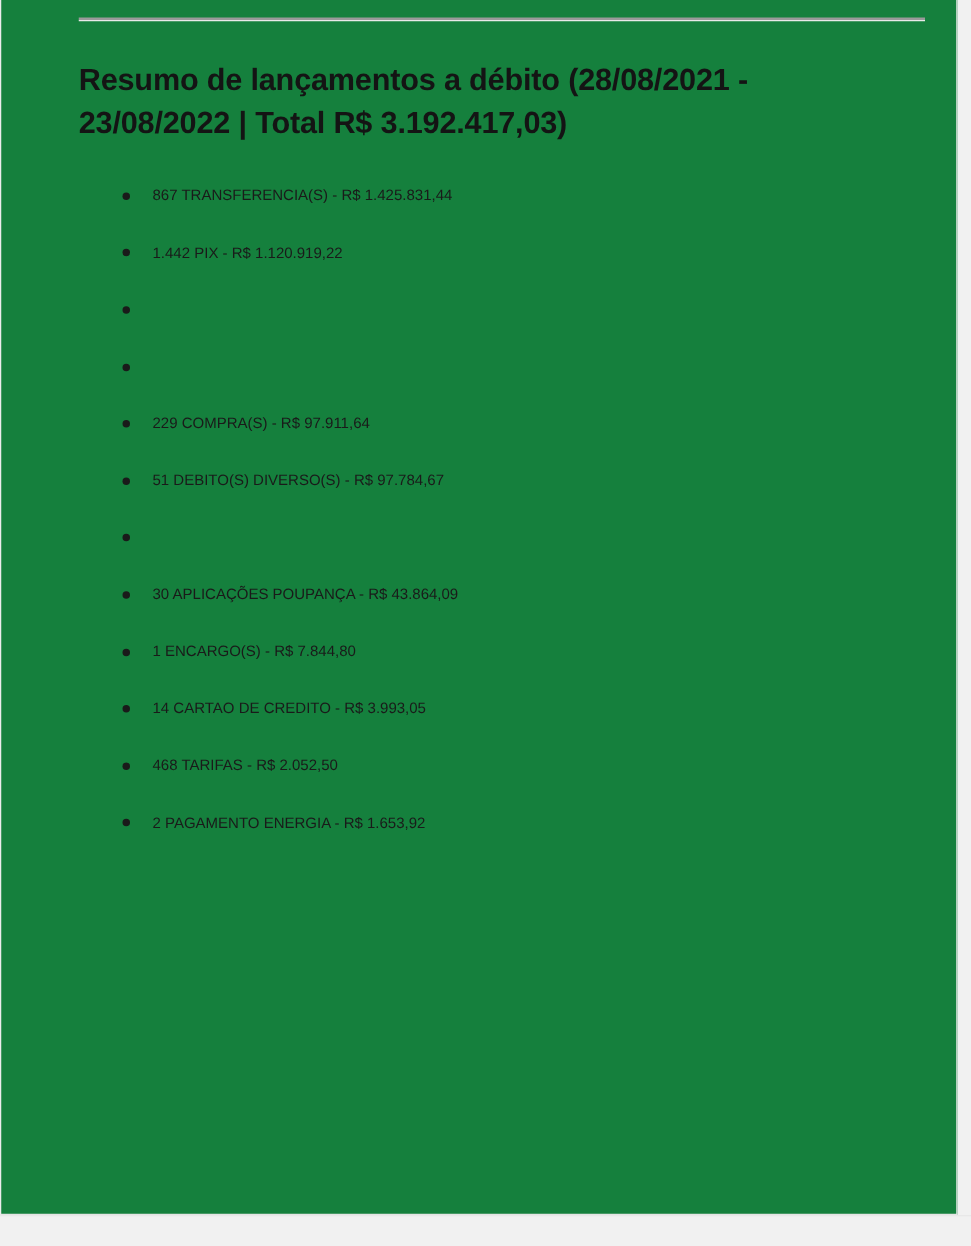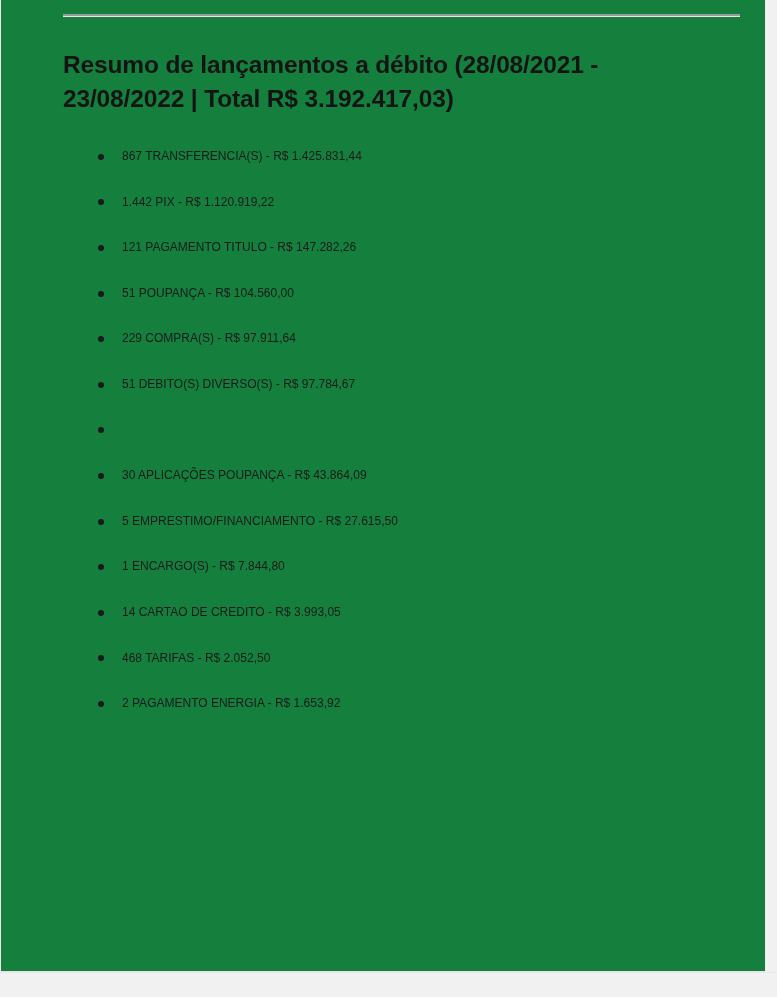--- a/index.html
+++ b/index.html
@@ -114,44 +114,38 @@
       <li class="summary-item">
         <span class="bullet"></span>
         <span class="item-text">867 TRANSFERENCIA(S) - R$ 1.425.831,44</span>
       </li>
       <li class="summary-item">
         <span class="bullet"></span>
         <span class="item-text">1.442 PIX - R$ 1.120.919,22</span>
       </li>
       <li class="summary-item">
         <span class="bullet"></span>
-        <span class="item-text">121 PAGAMENTO TITULO - R$ 147.282,26</span>
       </li>
       <li class="summary-item">
         <span class="bullet"></span>
-        <span class="item-text">51 POUPANÇA - R$ 104.560,00</span>
       </li>
       <li class="summary-item">
         <span class="bullet"></span>
         <span class="item-text">229 COMPRA(S) - R$ 97.911,64</span>
       </li>
       <li class="summary-item">
         <span class="bullet"></span>
         <span class="item-text">51 DEBITO(S) DIVERSO(S) - R$ 97.784,67</span>
       </li>
       <li class="summary-item">
         <span class="bullet"></span>
       </li>
       <li class="summary-item">
         <span class="bullet"></span>
         <span class="item-text">30 APLICAÇÕES POUPANÇA - R$ 43.864,09</span>
-      </li>
-      <li class="summary-item">
-        <span class="bullet"></span>
-        <span class="item-text">5 EMPRESTIMO/FINANCIAMENTO - R$ 27.615,50</span>
       </li>
       <li class="summary-item">
         <span class="bullet"></span>
         <span class="item-text">1 ENCARGO(S) - R$ 7.844,80</span>
       </li>
       <li class="summary-item">
         <span class="bullet"></span>
         <span class="item-text">14 CARTAO DE CREDITO - R$ 3.993,05</span>
       </li>
       <li class="summary-item">

